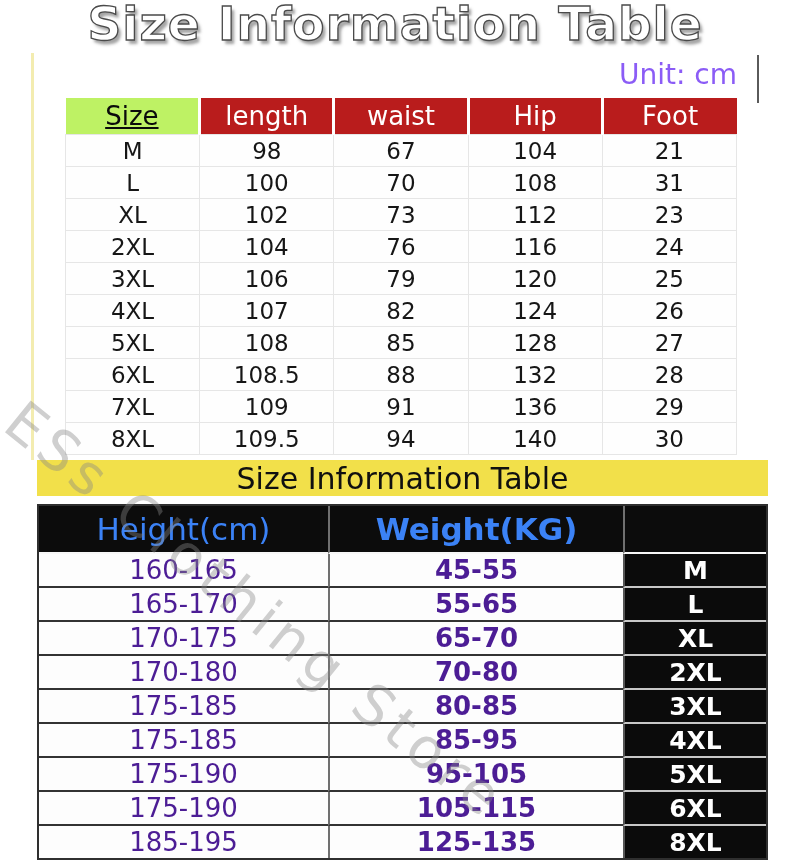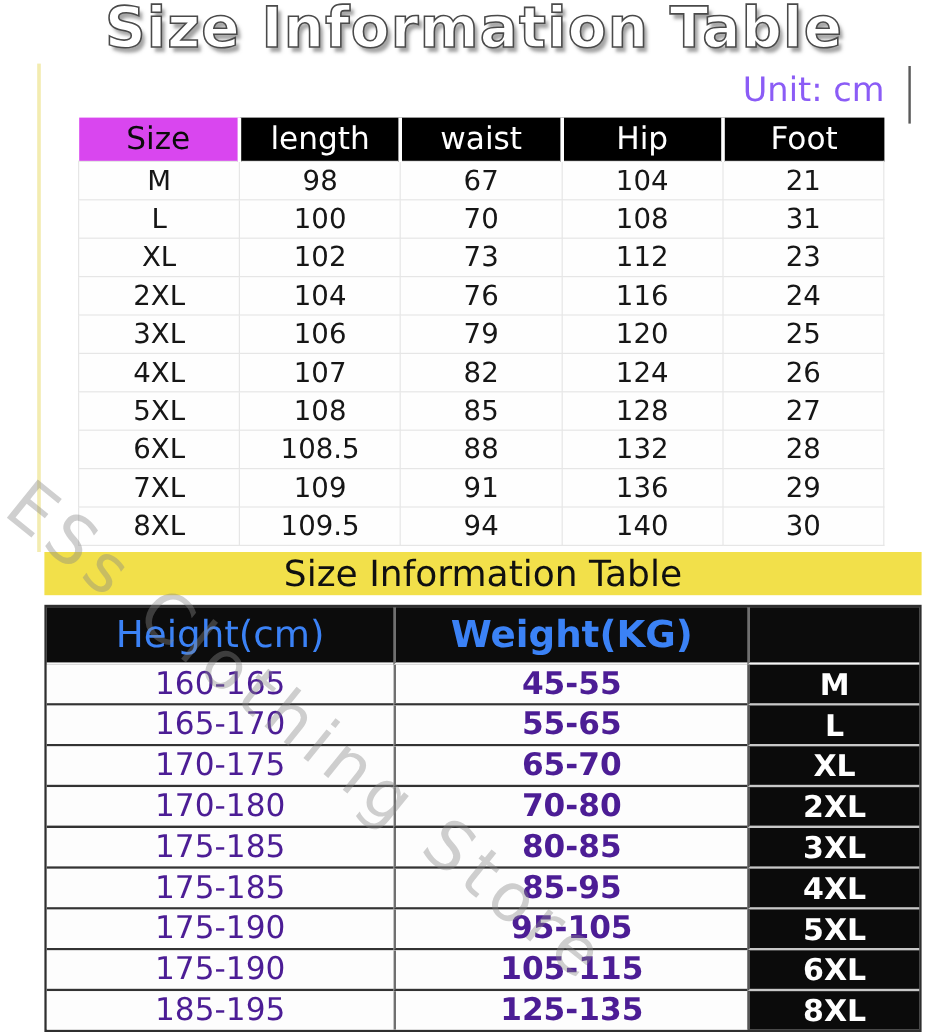--- a/index.html
+++ b/index.html
@@ -33,27 +33,27 @@
     background:#5a5a5a;
   }
   
   table{border-spacing:0;}
   .t1{
     position:absolute;left:65px;top:98px;width:672px;
     table-layout:fixed;border-collapse:collapse;
   }
   .t1 col{width:20%;}
   .t1 th{
-    height:34px;background:#000000;color:#ffffff;
+    height:34px;background:#b91c1c;color:#ffffff;
     font-size:26px;font-weight:500;text-align:center;
     border-left:3px solid #ffffff;
   }
   .t1 th:first-child{border-left:none;}
   .t1 th.size-head{
-    background:#d946ef;color:#0b0b0b;
+    background:#bef264;color:#0b0b0b;text-decoration:underline;
   }
   .t1 td{
     height:29px;text-align:center;font-size:23px;color:#161616;
     border:1px solid #e6e6e6;
     background:#fefefe;
   }
   
   .banner{
     position:absolute;left:37px;top:460px;width:731px;height:36px;
     background:#f2e04a;

